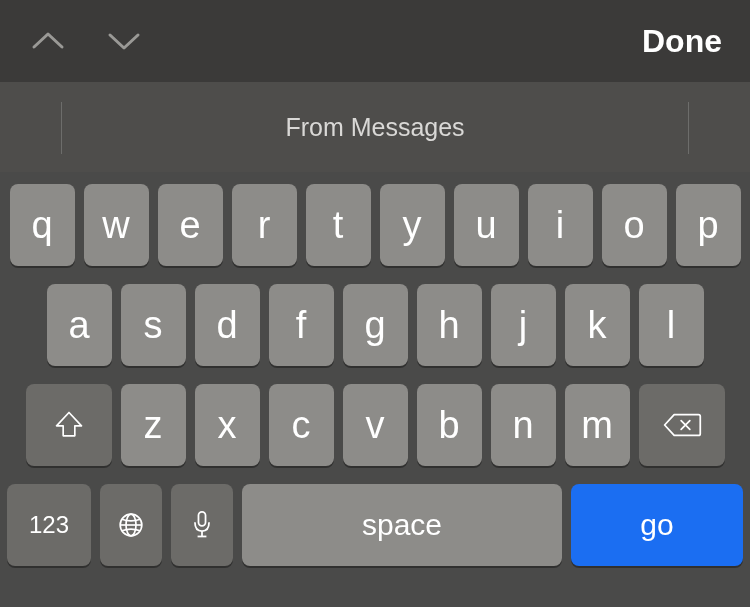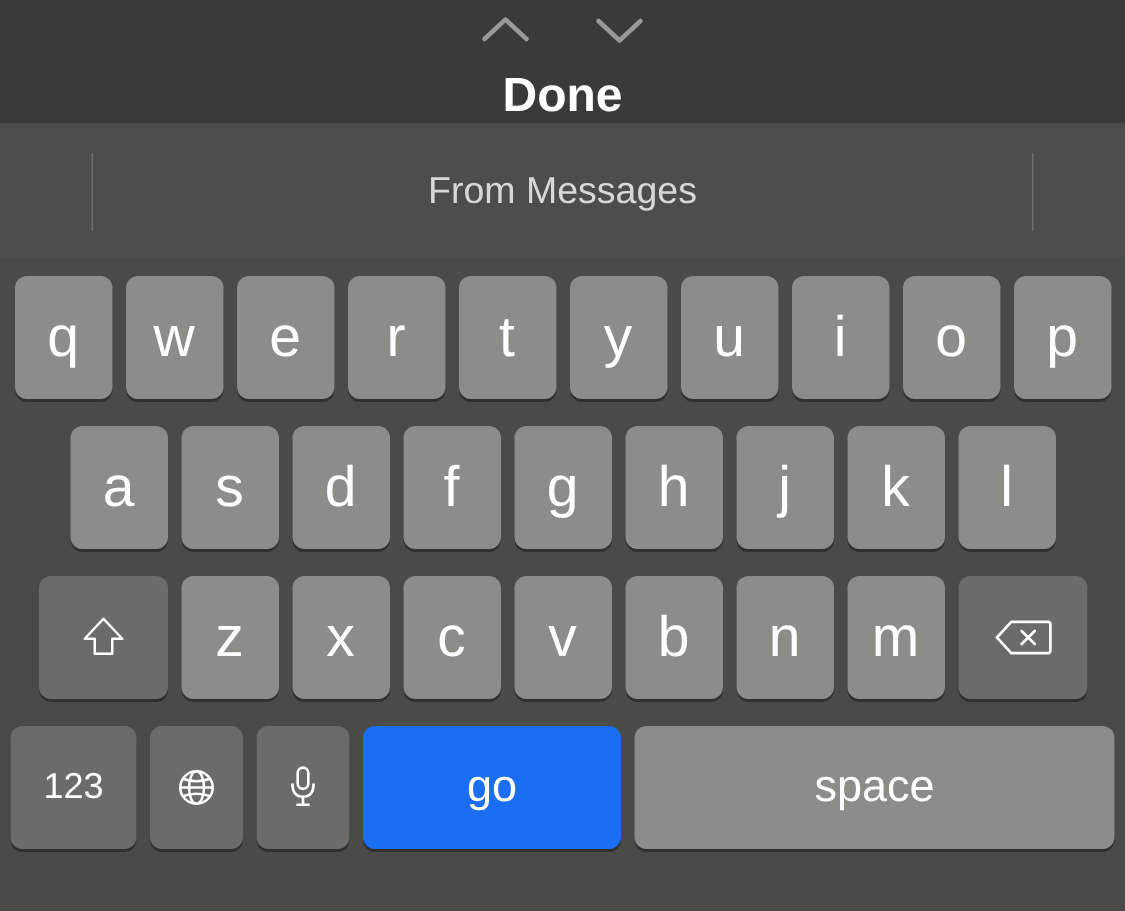--- a/index.html
+++ b/index.html
@@ -11,21 +11,20 @@
   }
 
   
   .toolbar {
     height: 82px;
     background: #3b3a39;
     display: flex;
     align-items: center;
     justify-content: space-between;
     padding: 0 28px;
-    flex-direction: column;
   }
   .toolbar-left { display: flex; gap: 36px; align-items: center; }
   .arrow-btn {
     width: 40px; height: 40px;
     display: flex; align-items: center; justify-content: center;
     cursor: pointer;
   }
   .arrow-btn svg { stroke: #9a9996; stroke-width: 3; fill: none; stroke-linecap: round; stroke-linejoin: round; }
   .done-btn {
     color: #fff;
@@ -210,17 +209,17 @@
       </svg>
     </div>
     <div class="key func mic">
       <svg viewBox="0 0 24 34" width="22" height="30">
         <rect x="8" y="2" width="8" height="16" rx="4"></rect>
         <path d="M4 14 Q4 24 12 24 Q20 24 20 14"></path>
         <line x1="12" y1="24" x2="12" y2="30"></line>
         <line x1="7" y1="30" x2="17" y2="30"></line>
       </svg>
     </div>
+    <div class="key space">space</div>
     <div class="key go">go</div>
-    <div class="key space">space</div>
   </div>
 
 </div>
 
 </body></html>

